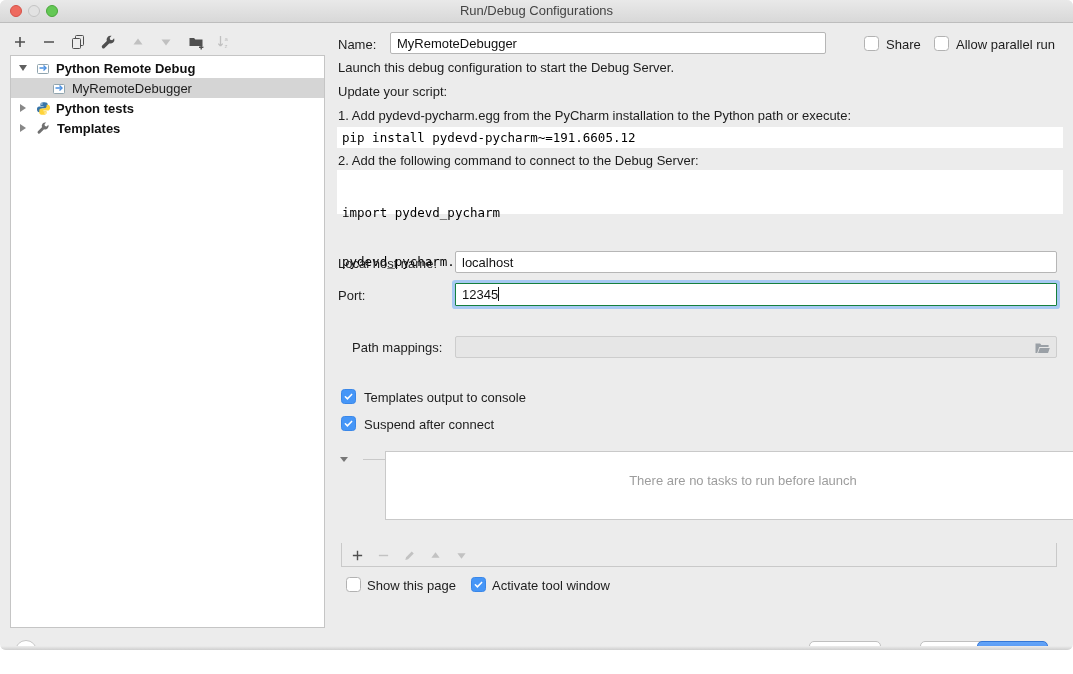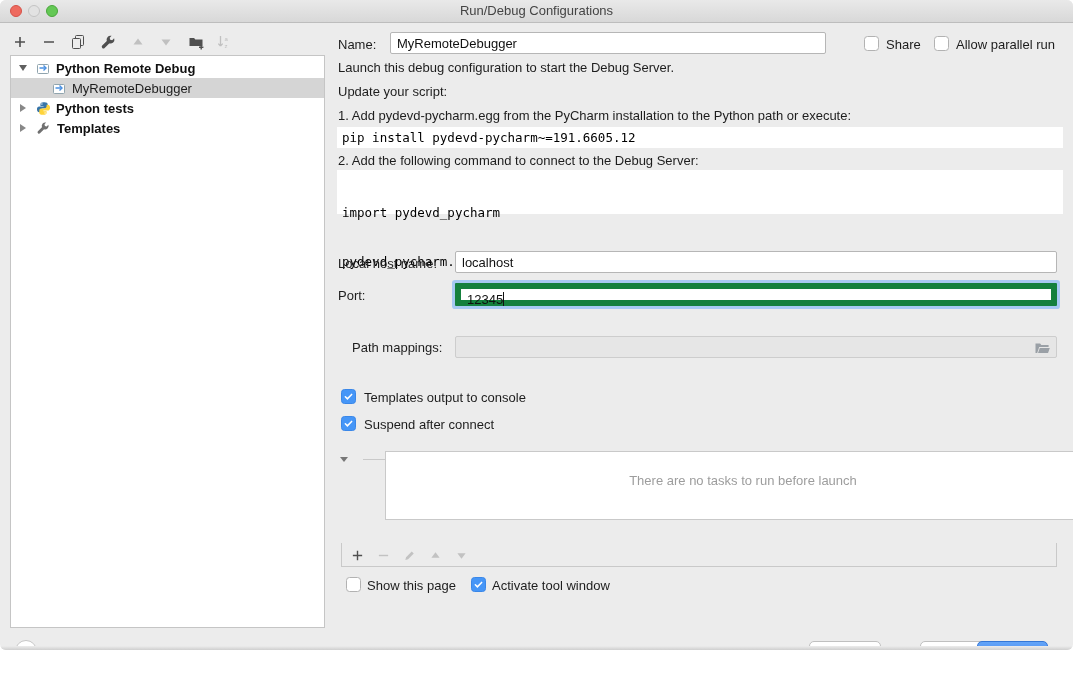--- a/index.html
+++ b/index.html
@@ -44,21 +44,21 @@
   
   .flabel { position:absolute; white-space:nowrap; }
   .txt-input {
     position:absolute; box-sizing:border-box; background:#fff;
     border:1px solid #b6b6b6; border-radius:2px;
     font-family:"Liberation Sans", sans-serif; font-size:13px; color:#111;
     padding:0 6px; line-height:20px;
   }
   input.txt-input { height:22px; }
   .port-wrap {
-    border:6px solid #15803d; box-shadow:0 0 0 3px #a7c9f2; border-radius:1px;
+    border:1px solid #15803d; box-shadow:0 0 0 3px #a7c9f2; border-radius:1px;
   }
   .caret { display:inline-block; width:1px; height:14px; background:#111; vertical-align:-2px; }
   .disabled-input { background:#e6e6e6; border:1px solid #cdcdcd; }
   .code-block {
     position:absolute; background:#ffffff;
     font-family:"DejaVu Sans Mono", monospace; font-size:12.5px; color:#000;
     padding:0 5px; white-space:pre; box-sizing:border-box;
   }
 
   

